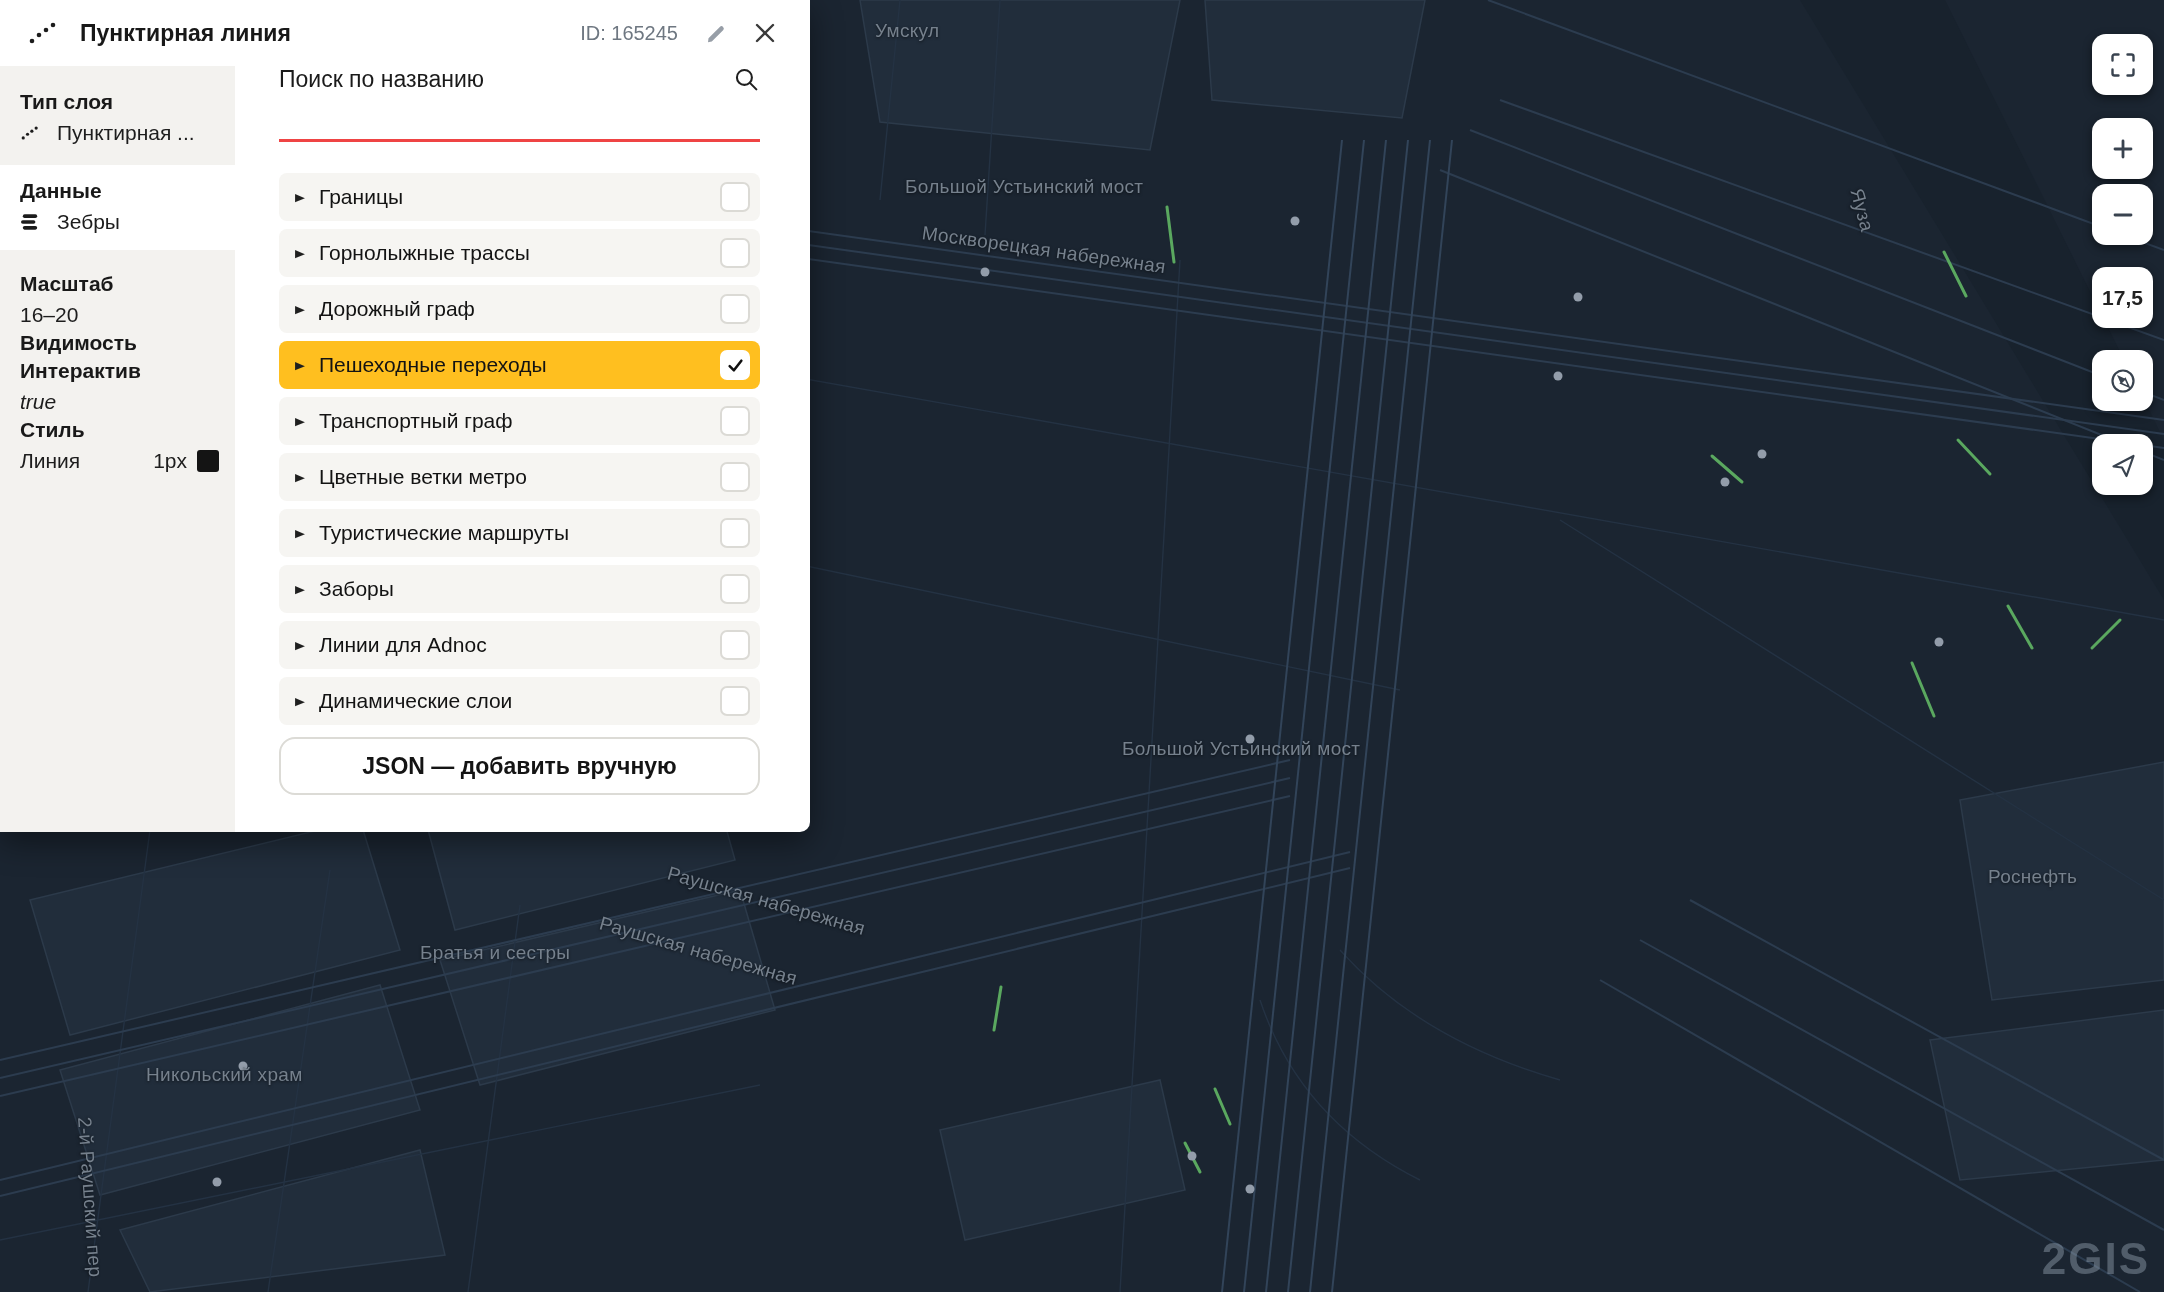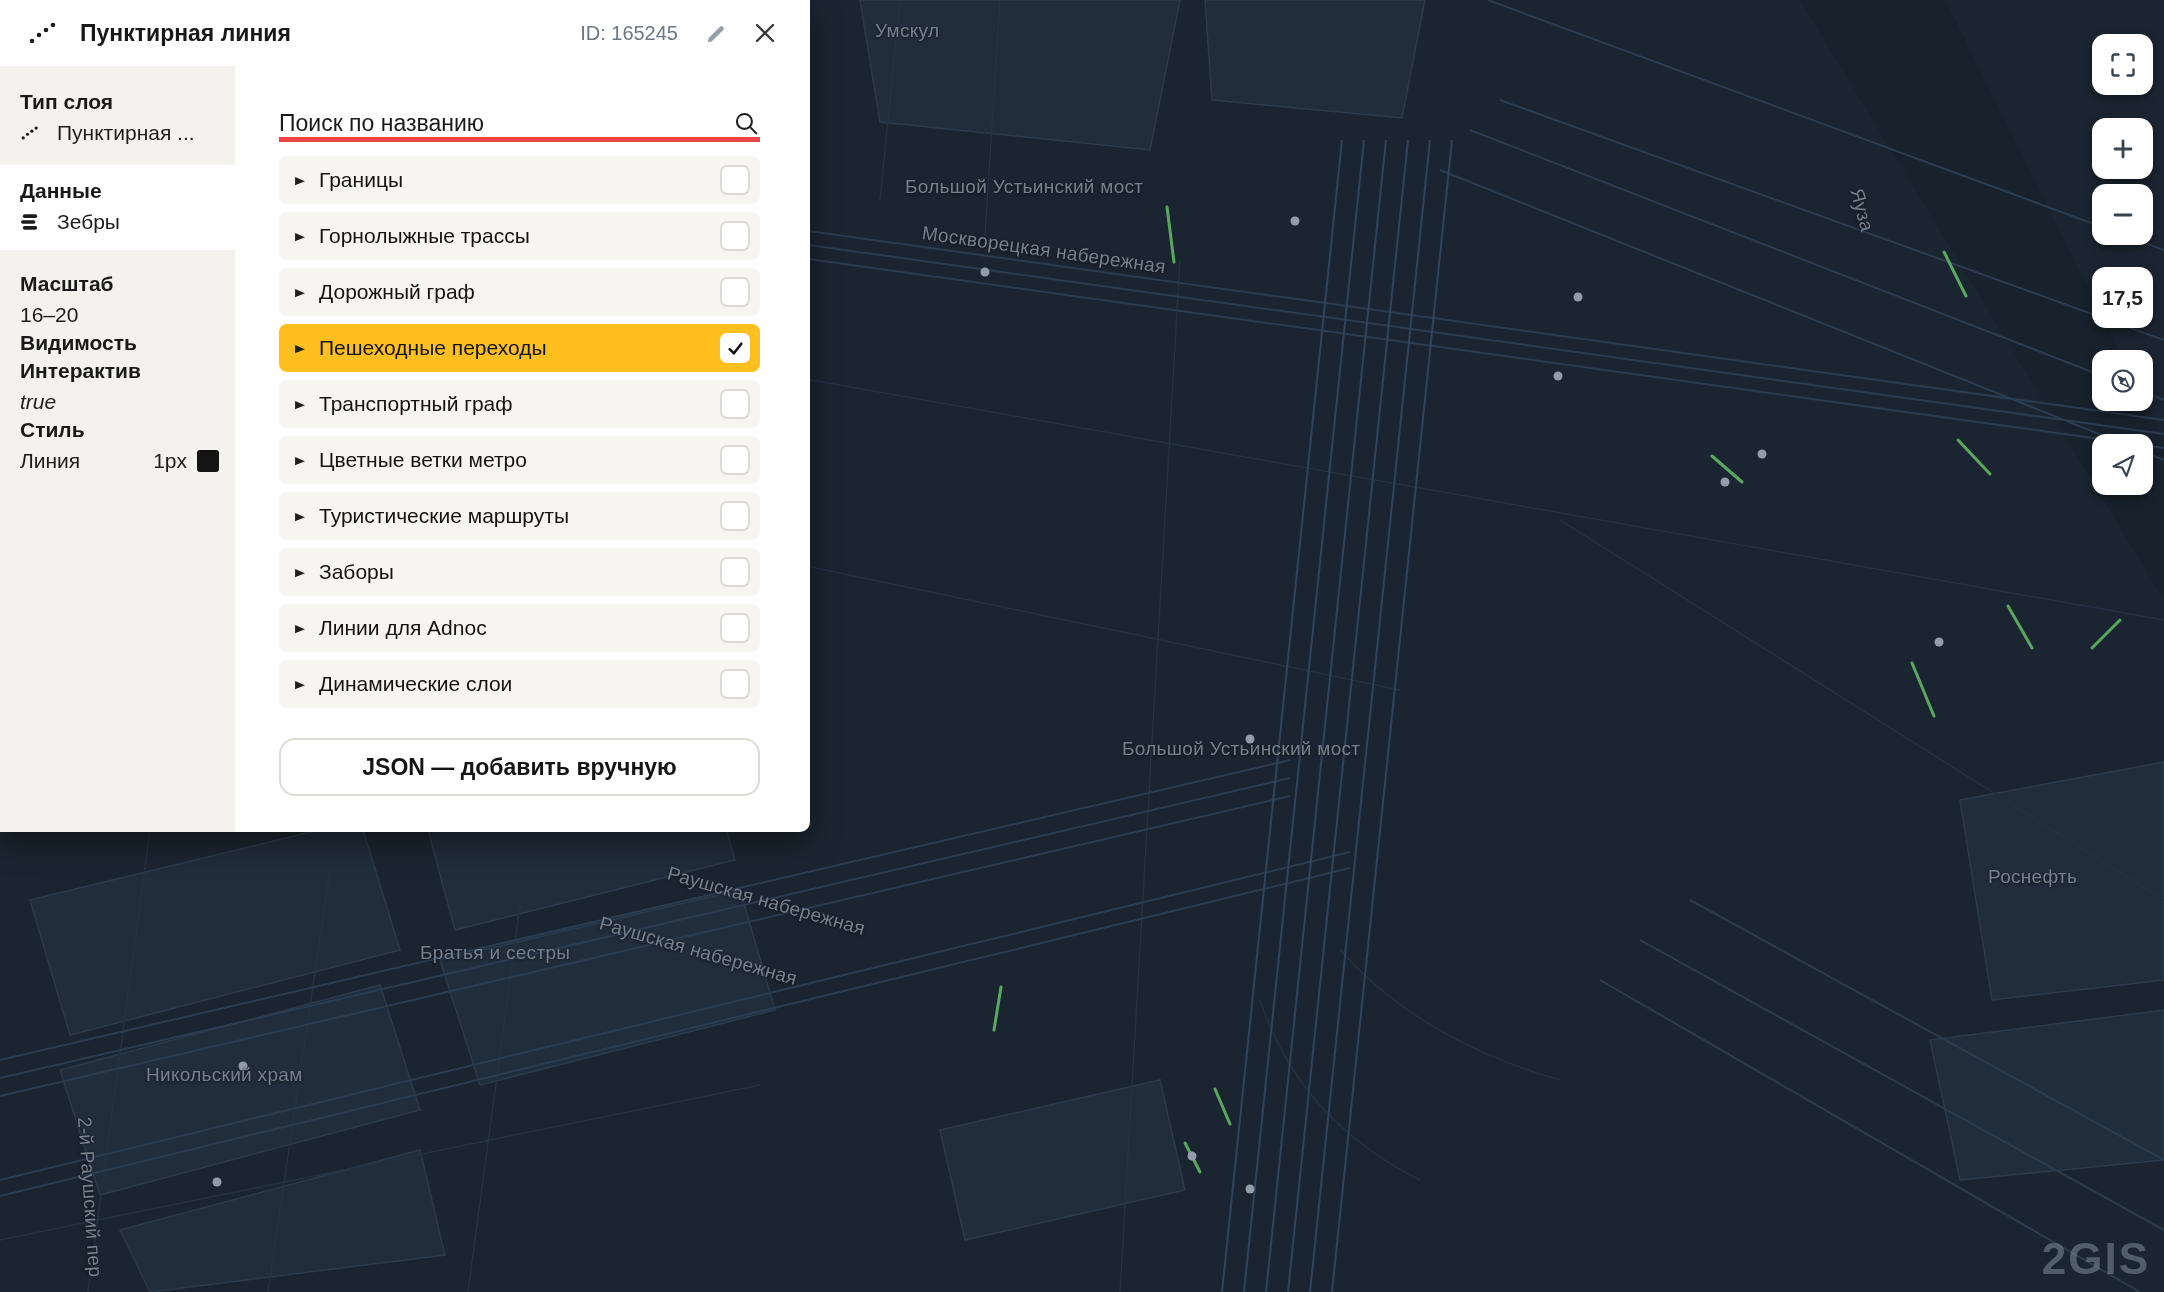--- a/index.html
+++ b/index.html
@@ -40,35 +40,35 @@
   .side-value { font-size:21px; color:#1d1d1d; line-height:28px; margin-top:3px; display:flex; align-items:center; gap:17px; }
   .side-value.italic { font-style:italic; }
   .side-selected { background:#fff; padding-top:12px; padding-bottom:14px; margin-top:18px; }
   .mt20 { margin-top:20px; } .mt30 { margin-top:30px; } .mt32 { }
   .style-row { display:flex; align-items:center; justify-content:space-between; }
   .style-right { display:flex; align-items:center; gap:10px; }
   .swatch { width:22px; height:22px; background:#141414; border-radius:3px; }
 
   
   .list-area { flex:1; background:#fff; padding:0 50px 0 44px; display:flex; flex-direction:column; }
-  .search-row { height:76px; display:flex; align-items:flex-end; border-bottom:5px solid #ef4444; margin-bottom:14px; flex:none; }
+  .search-row { height:76px; display:flex; align-items:flex-start; border-bottom:3px solid #ef4444; margin-bottom:31px; flex:none; }
   .search-input { flex:1; border:none; outline:none; background:transparent; font-size:23px; color:#1a1a1a;
                   font-family:"Liberation Sans", sans-serif; }
   .search-input::placeholder { color:#1a1a1a; opacity:1; }
 
   .layer-item { height:48px; border-radius:8px; background:#f6f5f2; display:flex; align-items:center;
                 padding:0 10px 0 16px; margin-bottom:8px; cursor:pointer; flex:none; }
   .layer-item.highlighted { background:#ffbf1f; }
   .tri { font-size:13px; color:#1f1f1f; margin-right:14px; transform:scaleY(.85); }
   .layer-label { font-size:21px; color:#131313; }
   .checkbox { width:30px; height:30px; margin-left:auto; background:#fff; border:2px solid #dbdad5;
               border-radius:7px; display:flex; align-items:center; justify-content:center; flex:none; }
   .checkbox.checked { border-color:#fff; }
 
-  .json-button { margin-top:22px; height:58px; border:2px solid #dcdbd6; border-radius:16px; background:#fff;
+  .json-button { margin-top:4px; height:58px; border:2px solid #dcdbd6; border-radius:16px; background:#fff;
                  display:flex; align-items:center; justify-content:center; font-size:23px; font-weight:bold;
                  color:#141414; cursor:pointer; flex:none; }
 </style>
 </head>
 <body>
 
 <div class="map">
   <svg width="2164" height="1292" viewBox="0 0 2164 1292">
     <rect x="0" y="0" width="2164" height="1292" fill="#1b2531"></rect>
 

